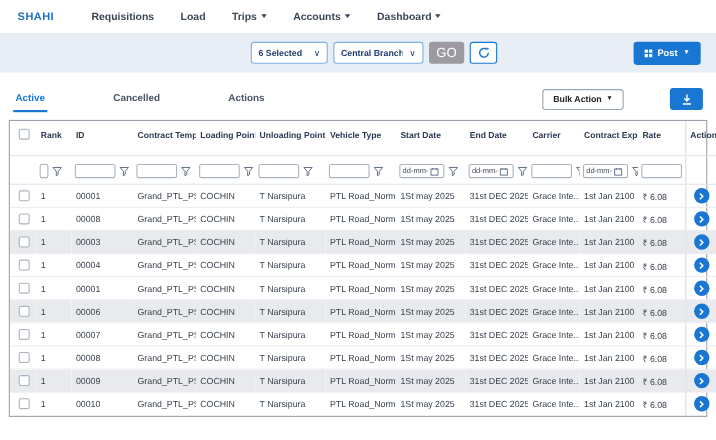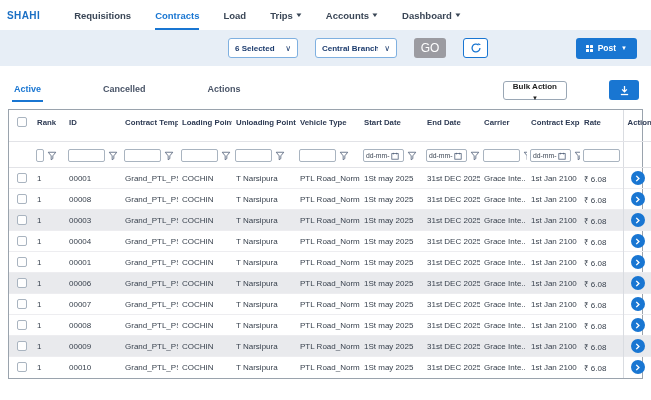--- a/index.html
+++ b/index.html
@@ -1,31 +1,31 @@
 <!DOCTYPE html>
 <html><head>
 <meta charset="utf-8">
 <style>
   * { margin:0; padding:0; box-sizing:border-box; }
   html,body { width:651px; height:400px; background:#fff; overflow:hidden;
     font-family:"Liberation Sans", sans-serif; }
   .app { width:651px; height:400px; background:#fff; position:relative; }
 
   
-  .topnav { height:30px; display:flex; align-items:stretch; padding:0 7px; background:#fff; }
+  .topnav { height:30px; display:flex; align-items:stretch; padding:0 16px; background:#fff; }
   .brand { font-size:10px; font-weight:700; color:#1a6fc4; letter-spacing:.4px;
     display:flex; align-items:center; margin-right:34px; }
   .nav-item { font-size:9.5px; font-weight:700; color:#3a4656; display:flex; align-items:center;
     gap:3px; margin-right:24px; cursor:pointer; border-bottom:2px solid transparent; padding-top:2px; }
   .nav-item.active { color:#1976d2; border-bottom-color:#1976d2; }
   .nav-caret { font-size:6px; color:#3a4656; transform:scaleX(1.4); }
 
   
   .toolbar { height:36px; background:#e7eef6; display:flex; align-items:center; padding:0 12px; }
-  .toolbar-left { display:flex; align-items:center; gap:17px; margin-left:216px; }
+  .toolbar-left { display:flex; align-items:center; gap:5px; margin-left:216px; }
   .select-box { height:20px; background:#fff; border:1px solid #7fb0e0; border-radius:3px;
     display:flex; align-items:center; padding:0 6px; gap:6px; font-size:8px; font-weight:700;
     color:#1d3c6e; cursor:pointer; }
   .select-box .sel-caret { font-size:8px; color:#1d3c6e; font-weight:400; }
   .select-entity { width:70px; } .select-branch { width:82px; }
   .select-box .lbl { flex:1; white-space:nowrap; overflow:hidden; }
   .go-btn { height:20px; width:32px; background:#9b9ba1; color:#fff; border:none; border-radius:3px;
     font-size:12px; font-weight:400; cursor:pointer; }
   .refresh-btn { height:20px; width:25px; background:#fff; border:1px solid #1976d2; border-radius:3px;
     display:flex; align-items:center; justify-content:center; cursor:pointer; }
@@ -36,21 +36,21 @@
   .grid-icon i { background:#fff; border-radius:.5px; }
   .post-caret { font-size:6px; }
 
   
   .tabs-row { display:flex; align-items:center; padding:0 12px; margin-top:12px; height:24px;gap:30px; }
   .tab { font-size:9px; font-weight:700; color:#4a5568; margin-right:28px; cursor:pointer;
     padding:5px 2px 6px; border-bottom:2px solid transparent; }
   .tab.active { color:#1976d2; border-bottom-color:#1976d2; }
   .bulk-btn { margin-left:auto; height:19px; background:#fff; border:1px solid #9aa7b5; border-radius:3px;
     font-size:8px; font-weight:700; color:#222; display:flex; align-items:center; gap:4px;
-    padding:0 9px; cursor:pointer;flex-direction:column; }
+    padding:0 9px; cursor:pointer; }
   .bulk-caret { font-size:6px; }
   .dl-btn { margin-left:12px; width:30px; height:20px; background:#1976d2; border:none; border-radius:3px;
     display:flex; align-items:center; justify-content:center; cursor:pointer; }
 
   
   .table-wrap { margin:7px 8px 0; border:1px solid #9aa3ad; background:#fff; }
   table { width:100%; border-collapse:collapse; table-layout:fixed; }
   th, td { white-space:nowrap; overflow:hidden; text-align:left; }
   thead .labels th { font-size:7.8px; font-weight:700; color:#2d3a53; padding:7px 4px 14px;
     border-bottom:1px solid #e2e3e7; }
@@ -75,23 +75,20 @@
 </style>
 </head>
 <body>
 
 <div class="app">
 
   <div class="topnav">
     <div class="brand">SHAHI</div>
     <div class="nav-item">
         <span>Requisitions</span>
-      </div>
-    <div class="nav-item active">
-        <span>Contracts</span>
       </div>
     <div class="nav-item">
         <span>Load</span>
       </div>
     <div class="nav-item">
         <span>Trips</span>
         <span class="nav-caret">▼</span>
       </div>
     <div class="nav-item">
         <span>Accounts</span>

